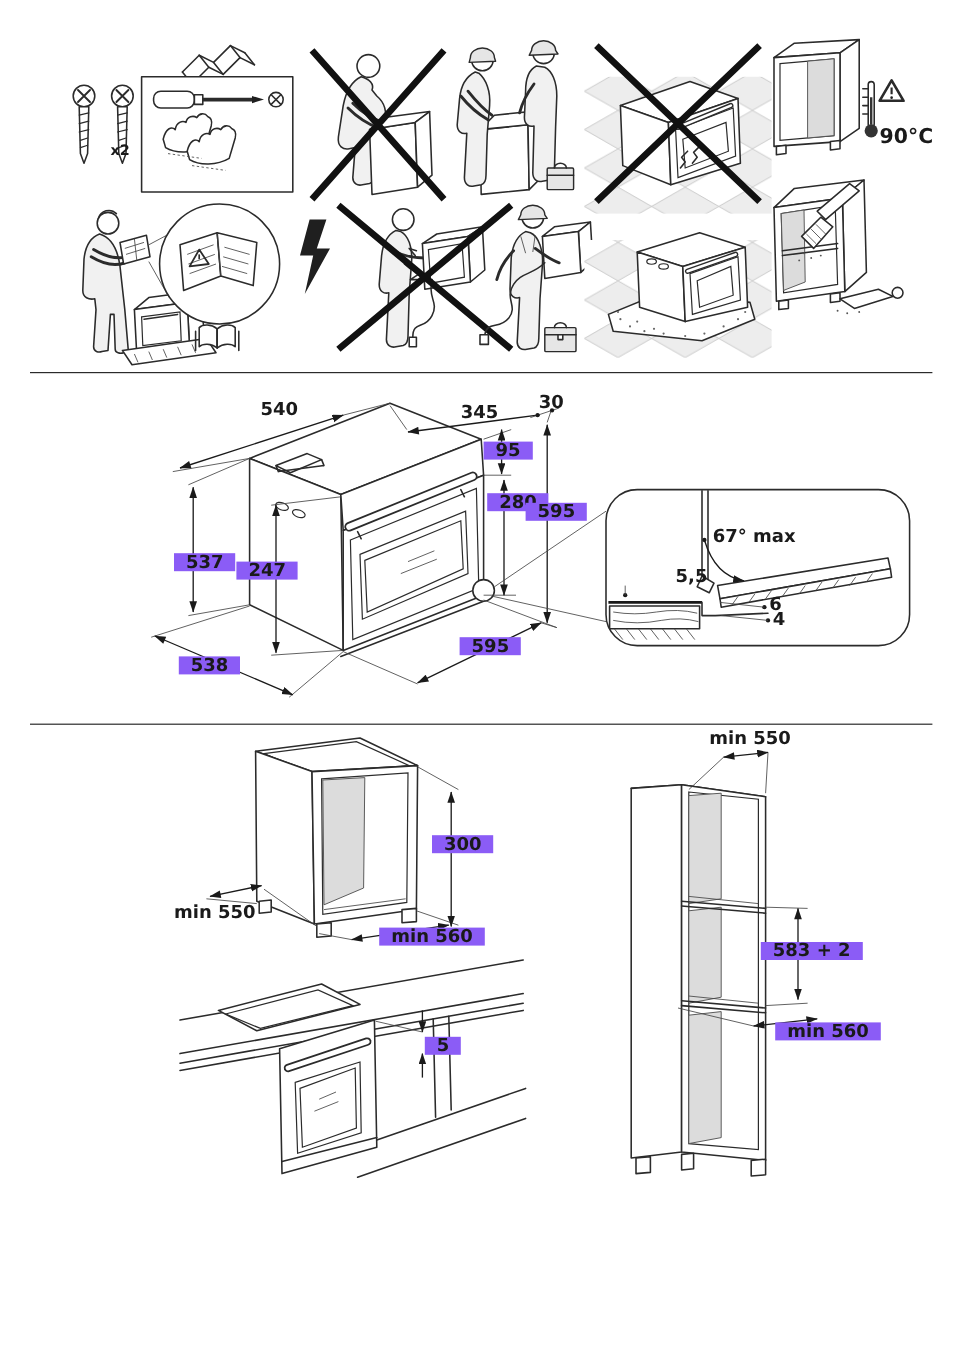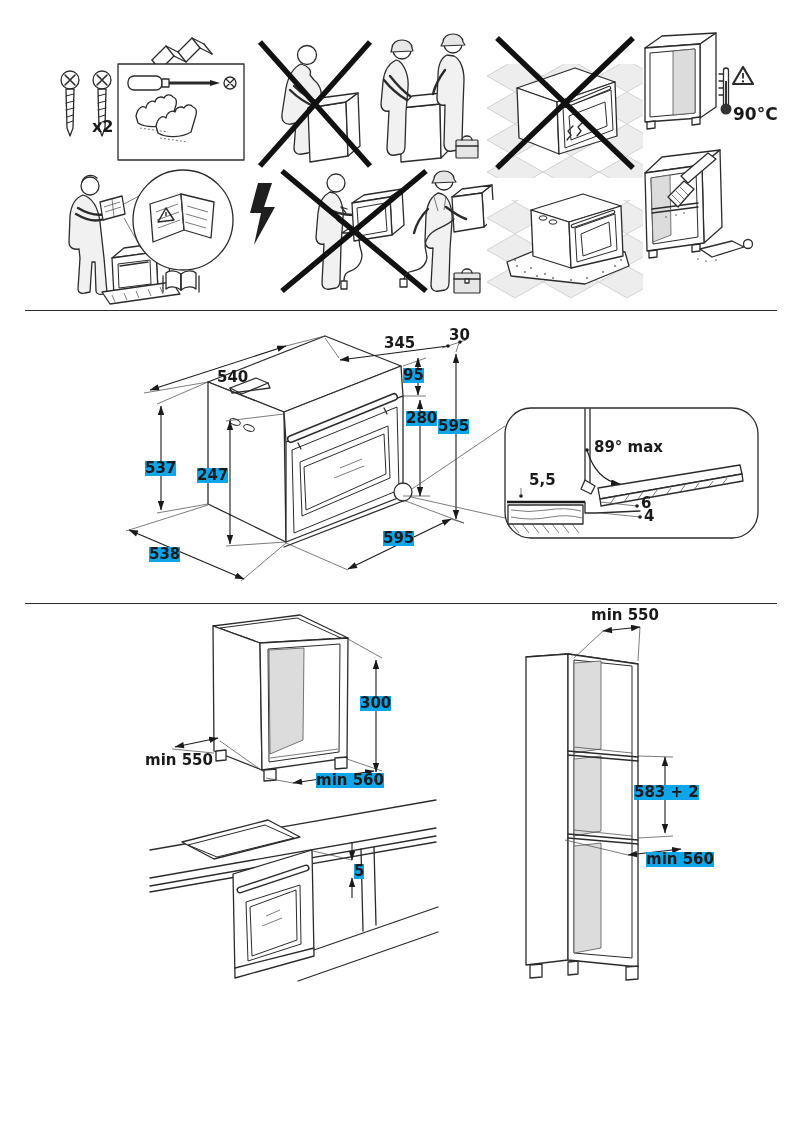--- a/index.html
+++ b/index.html
@@ -1,22 +1,22 @@
 <!DOCTYPE html>
 <html><head>
 <meta charset="utf-8">
 <style>
   html,body{margin:0;padding:0;background:#fff;}
   .page{position:relative;width:802px;height:1134px;background:#fff;overflow:hidden;
         font-family:"DejaVu Sans","Liberation Sans",sans-serif;}
   .page svg{position:absolute;overflow:visible;}
   .lbl{position:absolute;font-weight:bold;font-size:15px;color:#1a1a1a;line-height:1;white-space:nowrap;}
-  .sm{font-size:16px;text-align:center;}
+  .sm{font-size:12px;text-align:center;}
   .big{font-size:17px;margin-top:21px;}
-  .bg{background:#0ea5e9;padding:0 0;text-align:right;}
+  .bg{background:#8b5cf6;padding:0 10px;text-align:right;}
   .rule{position:absolute;left:25px;width:752px;height:0;border-top:1.7px solid #2b2b2b;}
   .ln{fill:none;stroke:#2b2b2b;stroke-width:1.3;stroke-linejoin:round;stroke-linecap:round;}
   .fw{fill:#fff;stroke:#2b2b2b;stroke-width:1.3;stroke-linejoin:round;}
   .fg{fill:#e6e6e6;stroke:#2b2b2b;stroke-width:1.2;stroke-linejoin:round;}
   .fp{fill:#f1f1f1;stroke:#2b2b2b;stroke-width:1.3;stroke-linejoin:round;}
   .gp{fill:#dcdcdc;stroke:#555;stroke-width:0.8;}
   .fd{fill:#1f1f1f;stroke:none;}
   .dim{fill:none;stroke:#1a1a1a;stroke-width:1.1;}
   .thin{fill:none;stroke:#444;stroke-width:0.7;}
   .xx{fill:none;stroke:#111;stroke-width:5.5;}
@@ -377,32 +377,32 @@
       <circle cx="547" cy="132" r="1.8" class="dot"></circle>
       <circle cx="481" cy="178" r="1.8" class="dot"></circle>
       <path class="thin" d="M481,178 L481,170"></path>
       <circle cx="597" cy="188" r="1.8" class="dot"></circle>
       <path class="thin" d="M597,188 L560,184"></path>
       <circle cx="600" cy="199" r="1.8" class="dot"></circle>
       <path class="thin" d="M600,199 L561,195"></path>
     </g>
   </svg>
 
-  <div class="lbl" style="left:217px;top:370px">540</div>
+  <div class="lbl" style="left:217px;top:334px">540</div>
   <div class="lbl" style="left:384px;top:336px">345</div>
   <div class="lbl" style="left:449px;top:328px">30</div>
   <div class="lbl bg" style="left:403px;top:368px">95</div>
   <div class="lbl bg" style="left:406px;top:411px">280</div>
   <div class="lbl bg" style="left:438px;top:419px">595</div>
   <div class="lbl bg" style="left:145px;top:461px">537</div>
   <div class="lbl bg" style="left:197px;top:468px">247</div>
   <div class="lbl bg" style="left:149px;top:547px">538</div>
   <div class="lbl bg" style="left:383px;top:531px">595</div>
-  <div class="lbl" style="left:594px;top:440px">89° max</div>
-  <div class="lbl" style="left:529px;top:473px">5,5</div>
+  <div class="lbl" style="left:594px;top:440px">67° max</div>
+  <div class="lbl" style="left:563px;top:473px">5,5</div>
   <div class="lbl" style="left:641px;top:496px">6</div>
   <div class="lbl" style="left:644px;top:509px">4</div>
 
   <div class="rule" style="top:603px"></div>
 
   <svg style="left:130px;top:608px" width="290" height="200" viewBox="0 0 290 200">
     <defs>
       <marker id="m2e" markerWidth="11" markerHeight="8" refX="9" refY="3.2" orient="auto" markerUnits="userSpaceOnUse">
           <path d="M9.5,3.2 L0,0 L0,6.4 Z" fill="#1a1a1a"></path>
         </marker>

